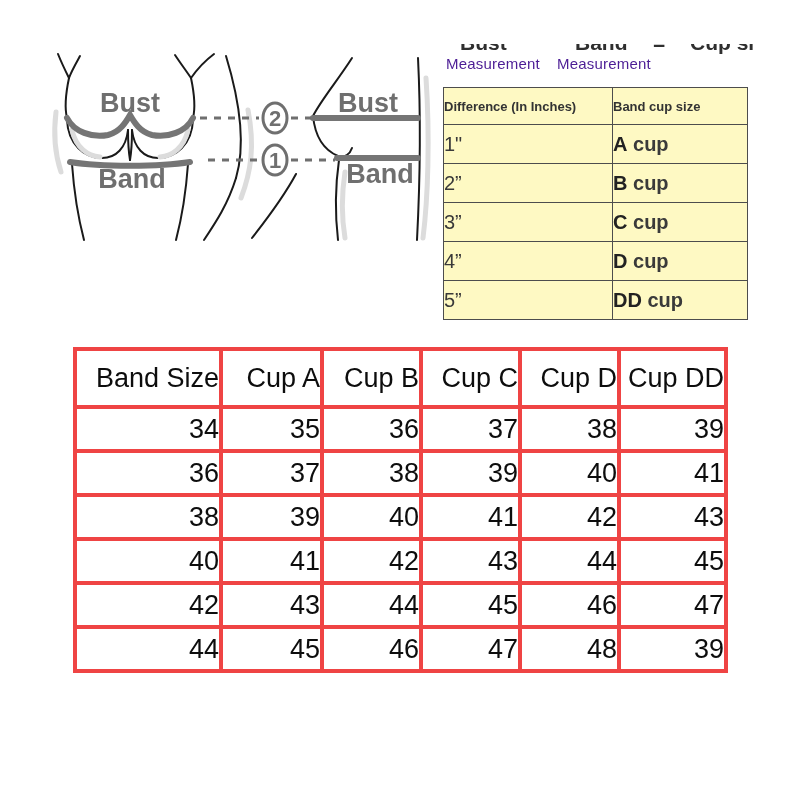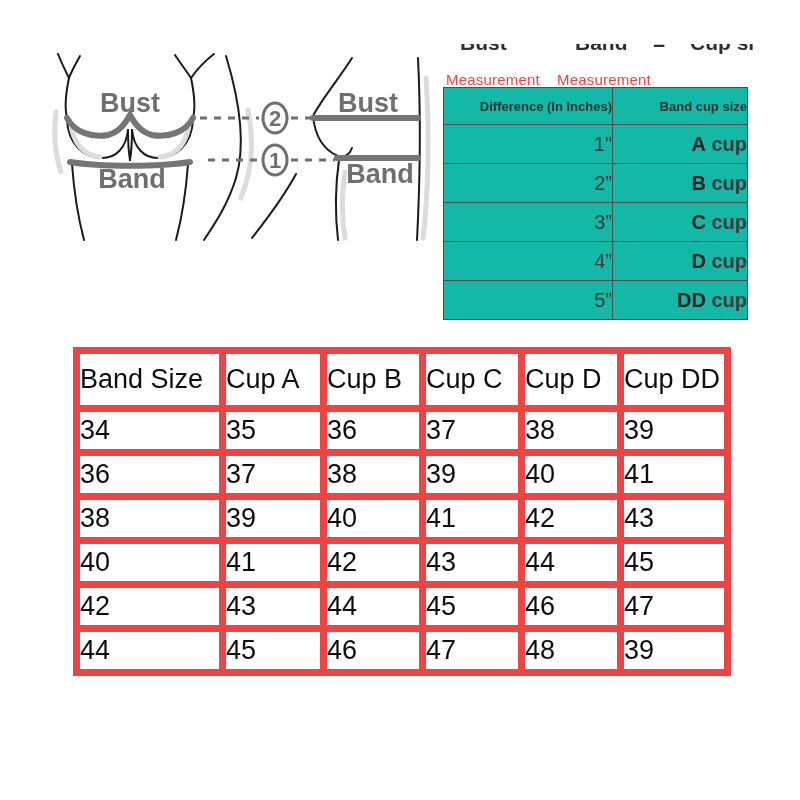--- a/index.html
+++ b/index.html
@@ -13,43 +13,43 @@
   
   .formula-clip { position:absolute; left:443px; top:44px; width:356px; height:13px;
                   overflow:hidden; }
   .formula-clip span { position:absolute; top:-12px; font-size:21px; font-weight:700;
                        color:#2f2f2f; white-space:nowrap; line-height:21px; }
   .frag-0 { left:17px; }
   .frag-1 { left:132px; }
   .frag-2 { left:210px; }
   .frag-3 { left:247px; }
 
-  .measure-label { position:absolute; top:71px; font-size:15px; color:#ef4444;
+  .measure-label { position:absolute; top:55px; font-size:15px; color:#4c1d95;
                    letter-spacing:0.2px; }
   .measure-1 { left:446px; }
   .measure-2 { left:557px; }
 
   
   .cup-table { position:absolute; left:443px; top:87px; width:304px;
                border-collapse:collapse; table-layout:fixed; }
-  .cup-table th, .cup-table td { border:1.5px solid #4d4d4d; text-align:right;
-                                 vertical-align:middle; background:#14b8a6; }
+  .cup-table th, .cup-table td { border:1.5px solid #4d4d4d; text-align:left;
+                                 vertical-align:middle; background:#fef9c3; }
   .cup-table th { height:37px; font-size:13px; font-weight:700; color:#333333; }
   .cup-table td { height:39px; font-size:20px; color:#3a3a3a; }
   .cup-table .col-diff { width:169px; }
   .cup-table .col-cup  { width:135px; }
   .cup-letter { font-weight:700; color:#222; }
   .cup-word { font-weight:700; }
 
   
   .size-clip { position:absolute; left:70px; top:344px; width:662px; height:401px;
                overflow:hidden; }
   .size-table { border-collapse:collapse; table-layout:fixed; width:651px;
                 margin:3px 0 0 3px; }
-  .size-table th, .size-table td { border:7px solid #ef4444; text-align:left;
+  .size-table th, .size-table td { border:4px solid #ef4444; text-align:right;
                                    vertical-align:middle; color:#0d0d0d;
                                    background:#fff; }
   .size-table th { height:58px; font-size:27px; font-weight:400; }
   .size-table td { height:44px; font-size:27px; font-weight:400; }
 </style>
 </head>
 <body>
 
 <div class="stage">
 

